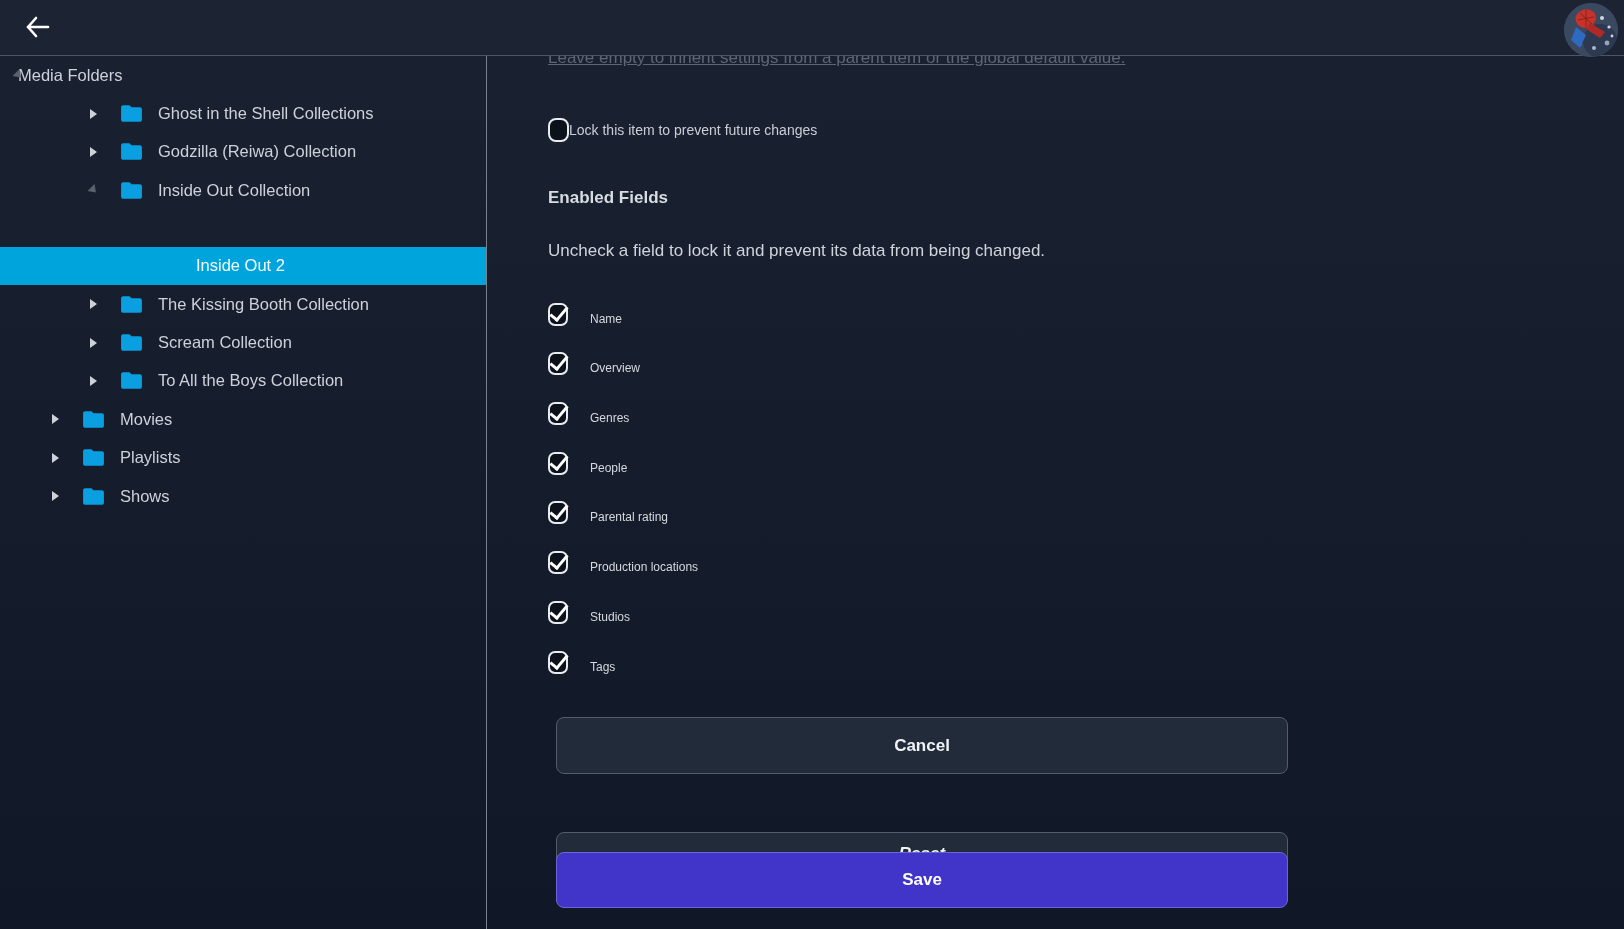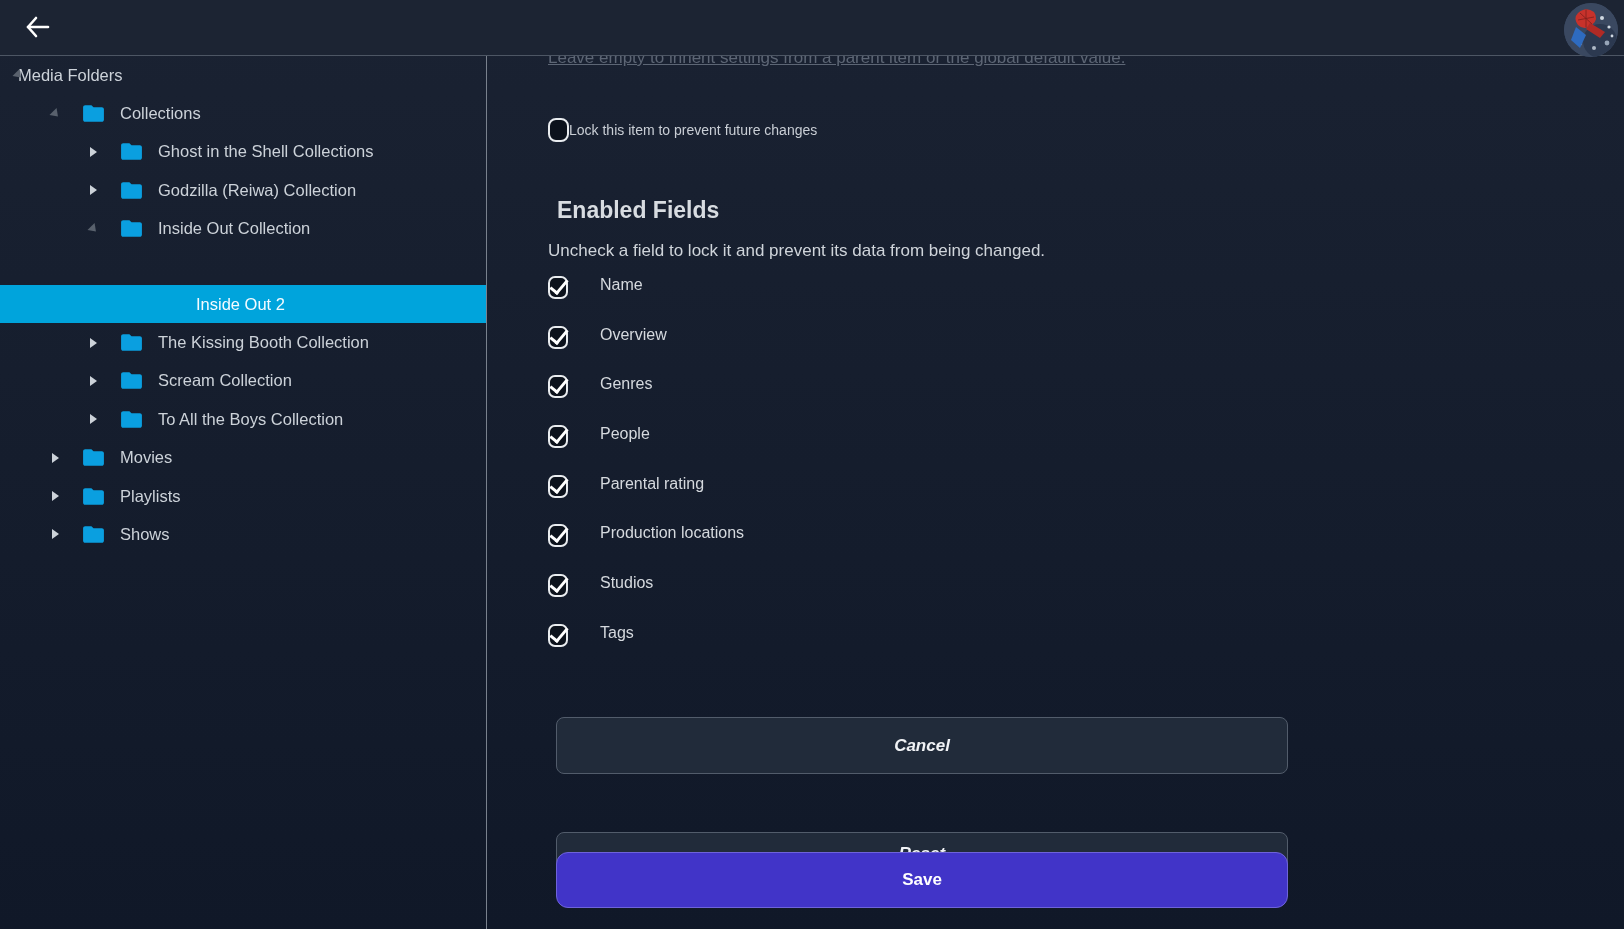--- a/index.html
+++ b/index.html
@@ -48,50 +48,50 @@
   
   .note{
     position:absolute;left:548px;top:47px;z-index:1;
     color:#5d6675;font-size:17px;line-height:21px;text-decoration:underline;
   }
   .lock-row{
     position:absolute;left:548px;top:118px;display:flex;align-items:center;
     color:#c9ced5;font-size:14px;cursor:pointer;
   }
   .section-title{
-    position:absolute;left:548px;top:188px;margin:9px;
-    color:#d8dce1;font-size:23px;font-weight:bold;
+    position:absolute;left:548px;top:188px;margin:0;
+    color:#d8dce1;font-size:17px;font-weight:bold;
   }
   .section-desc{
     position:absolute;left:548px;top:241px;
     color:#cfd4da;font-size:17px;text-align:center;
   }
   .fields{position:absolute;left:548px;top:276px;display:flex;flex-direction:column;}
-  .field-row{height:49.7px;display:flex;align-items:flex-start;gap:32px;
-    color:#d5d9de;font-size:16px;cursor:pointer;}
+  .field-row{height:49.7px;display:flex;align-items:flex-end;gap:22px;
+    color:#d5d9de;font-size:12px;cursor:pointer;}
   
   .cbx{
     position:relative;flex:0 0 auto;width:20px;height:23px;
     border:2.5px solid #e9ecef;border-radius:7px;background:#0c121c;
   }
   .cbx.big{width:21px;height:24px;border-radius:8px;}
   .cbx.checked::after{
     content:"";position:absolute;left:4px;top:-2px;width:7px;height:15px;
     border:solid #fff;border-width:0 3px 3px 0;transform:rotate(40deg);
   }
   
   .btn{
     position:absolute;left:556px;width:732px;border-radius:8px;cursor:pointer;
     font-size:17px;font-weight:bold;text-align:center;
   }
   .btn.ghost{background:#212b3a;border:1px solid #525c6b;color:#f0f2f5;}
   .btn.primary{background:var(--save,#4134c8);border:1px solid #6e63da;color:#ffffff;}
-  .btn-cancel{top:717px;height:57px;font-style:italic;}
+  .btn-cancel{top:717px;height:57px;}
   .btn-reset{top:832px;height:44px;font-style:italic;}
-  .btn-save{top:852px;height:56px;border-radius:12px;}
+  .btn-save{top:852px;height:56px;}
 </style>
 </head>
 <body>
 
 <div class="screen">
 
   <div class="note">Leave empty to inherit settings from a parent item or the global default value.</div>
 
   <div class="header">
     <button class="back-btn" title="">
@@ -121,27 +121,20 @@
     </button>
   </div>
 
   <div class="sidebar">
 
     <div class="tree-row lvl0">
       <span class="caret expanded"></span>
       <span>Media Folders</span>
     </div>
 
-    <div class="tree-row lvl1">
-      <span class="caret expanded"></span>
-      <svg class="folder-ico" width="25" height="25" viewBox="0 0 24 24">
-          <path fill="#0a9fe0" d="M10 4H4c-1.1 0-2 .9-2 2v12c0 1.1.9 2 2 2h16c1.1 0 2-.9 2-2V8c0-1.1-.9-2-2-2h-8l-2-2z"></path>
-        </svg>
-      <span>Collections</span>
-    </div>
 
     <div class="tree-row lvl2">
       <span class="caret"></span>
       <svg class="folder-ico" width="25" height="25" viewBox="0 0 24 24">
           <path fill="#0a9fe0" d="M10 4H4c-1.1 0-2 .9-2 2v12c0 1.1.9 2 2 2h16c1.1 0 2-.9 2-2V8c0-1.1-.9-2-2-2h-8l-2-2z"></path>
         </svg>
       <span>Ghost in the Shell Collections</span>
     </div>
 
     <div class="tree-row lvl2">

